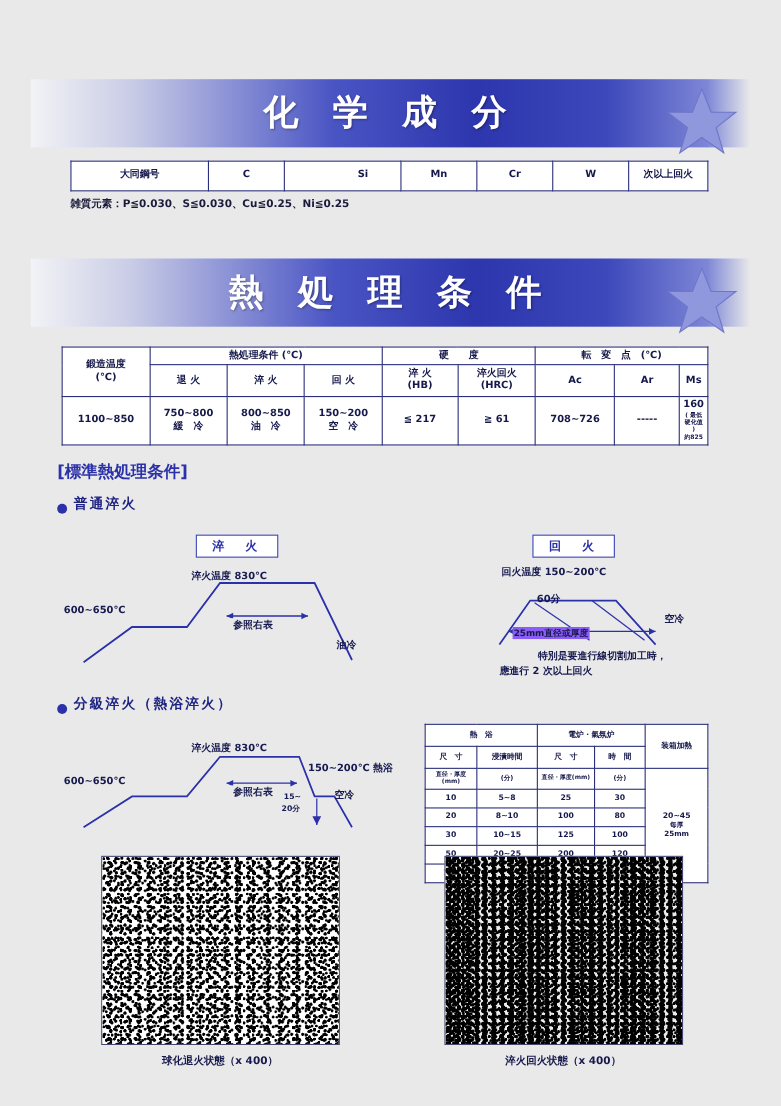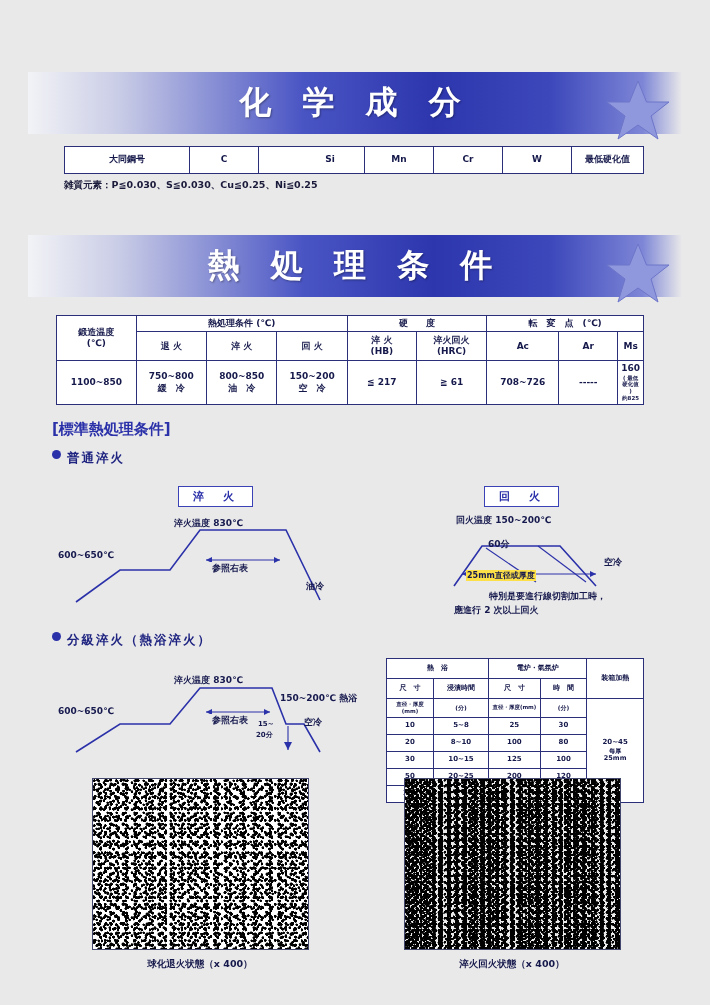--- a/index.html
+++ b/index.html
@@ -48,21 +48,21 @@
   .note{
     font-size:9.5px;font-weight:bold;color:#1a1a3a;
   }
 
   
   .h-bracket{
     font-size:15px;font-weight:bold;color:#2b31a8;
   }
   .bullet-head{
     font-size:12.5px;font-weight:bold;color:#1f2480;
-    display:flex;align-items:flex-start;gap:6px;
+    display:flex;align-items:flex-end;gap:6px;
   }
   .bullet-head .dot{
     width:9px;height:9px;border-radius:50%;
     background:#2b31a8;display:inline-block;
   }
 
   .tag{
     display:inline-block;
     border:1px solid #3a42b5;
     color:#2b31a8;
@@ -128,21 +128,21 @@
   <div style="position:absolute;left:64px;top:146px;">
     <table class="grid" style="width:580px;">
       <tbody>
           <tr>
         <td style="width:118px;height:22px;">大同鋼号</td>
         <td style="width:62px;">C</td>
         <td style="width:62px;padding-left:40px;">Si</td>
         <td style="width:62px;">Mn</td>
         <td style="width:62px;">Cr</td>
         <td style="width:62px;">W</td>
-        <td>最低硬化值</td>
+        <td>次以上回火</td>
       </tr>
     </tbody>
       </table>
     <div class="note" style="margin-top:5px;">雑質元素：P≦0.030、S≦0.030、Cu≦0.25、Ni≦0.25</div>
   </div>
 
   <div class="banner" style="top:235px;">
     <div class="btitle">熱 処 理 条 件</div>
     <div class="star">
       <svg viewBox="0 0 72 72" width="72" height="72" aria-hidden="true">
@@ -239,21 +239,21 @@
     <svg width="260" height="112" viewBox="0 0 260 112">
       <polyline points="34,74 62,34 140,34 176,74" fill="none" stroke="#2b31a8" stroke-width="1.6"></polyline>
       <line x1="66" y1="36" x2="116" y2="70" stroke="#2b31a8" stroke-width="1.1"></line>
       <line x1="118" y1="34" x2="166" y2="70" stroke="#2b31a8" stroke-width="1.1"></line>
       <line x1="42" y1="62" x2="176" y2="62" stroke="#2b31a8" stroke-width="1"></line>
       <polygon points="42,62 48,59 48,65" fill="#2b31a8"></polygon>
       <polygon points="176,62 170,59 170,65" fill="#2b31a8"></polygon>
     </svg>
     <div class="lbl" style="left:36px;top:2px;">回火温度 150~200℃</div>
     <div class="lbl" style="left:68px;top:26px;">60分</div>
-    <div class="lbl sm" style="left:46px;top:58px;background:#fde047;padding:0 1px;">25mm直径或厚度</div>
+    <div class="lbl sm" style="left:46px;top:58px;background:#8b5cf6;padding:0 1px;">25mm直径或厚度</div>
     <div class="lbl" style="left:184px;top:44px;">空冷</div>
     <div class="lbl" style="left:30px;top:78px;margin-left:39px;">特別是要進行線切割加工時，</div>
     <div class="lbl" style="left:34px;top:92px;">應進行 2 次以上回火</div>
   </div>
 
   <div style="position:absolute;left:52px;top:632px;" class="bullet-head">
     <span class="dot"></span>
     <span style="letter-spacing:2px;">分級淬火（熱浴淬火）</span>
   </div>
 

